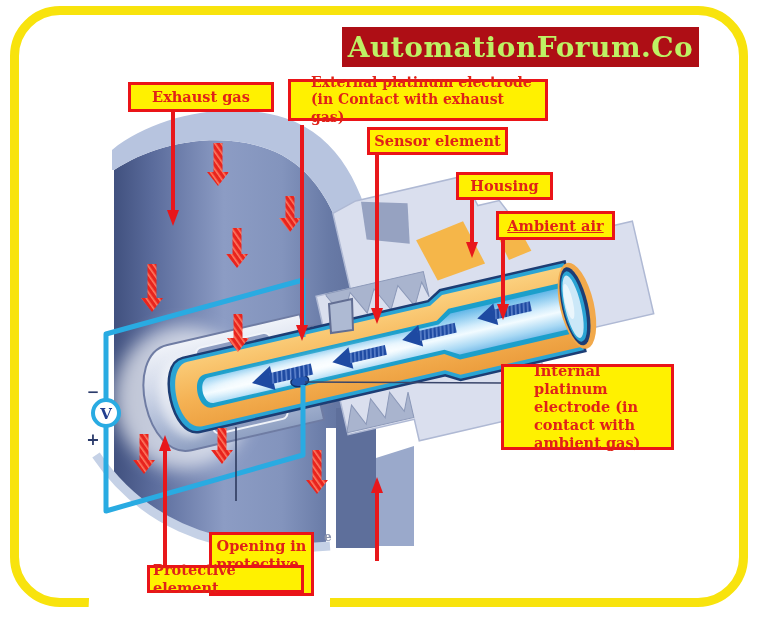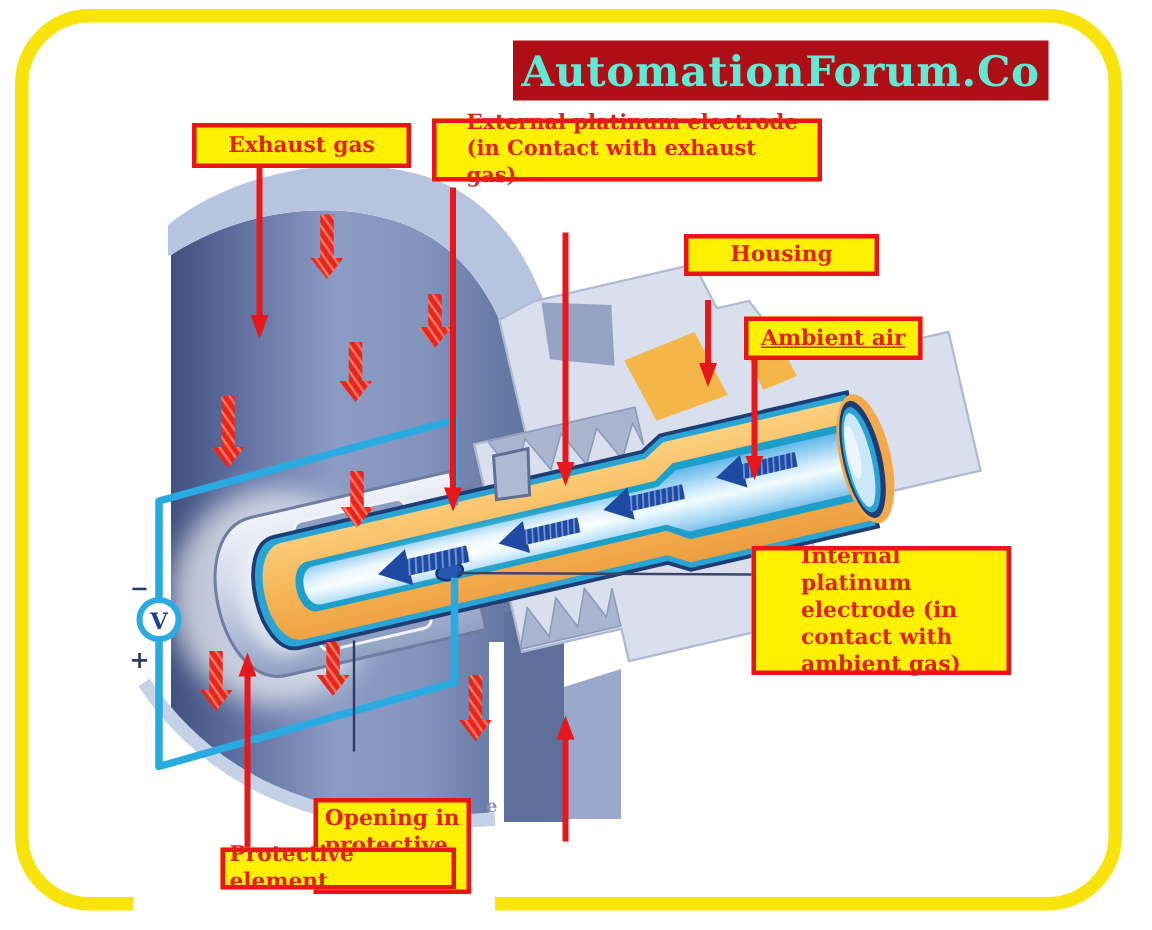--- a/index.html
+++ b/index.html
@@ -2,21 +2,21 @@
 <html><head>
 <meta charset="utf-8">
 <style>
   html,body{margin:0;padding:0;background:#fff;}
   .stage{position:relative;width:768px;height:620px;background:#ffffff;overflow:hidden;
          font-family:"DejaVu Serif", "Liberation Serif", serif;}
   .frame{position:absolute;left:10px;top:6px;width:738px;height:601px;border:9px solid #F8E30D;
          border-radius:50px;box-sizing:border-box;z-index:1;pointer-events:none;}
   .svgwrap{position:absolute;left:0;top:0;z-index:2;}
   .banner{position:absolute;left:342px;top:27px;width:357px;height:40px;background:#AE0E15;
-          color:#5eead4;display:flex;align-items:center;justify-content:center;z-index:3;
+          color:#bef264;display:flex;align-items:center;justify-content:center;z-index:3;
           font-weight:bold;font-size:28px;letter-spacing:.5px;}
   .lbl{position:absolute;display:flex;align-items:center;justify-content:center;
        background:#FFF100;border:3px solid #EA1418;color:#E02218;font-weight:bold;
        font-size:14.5px;line-height:1.24;white-space:pre-line;box-sizing:border-box;
        padding:1px 3px;z-index:3;}
   .lbl--ext{font-size:14px;padding-left:20px;}
 </style>
 </head>
 <body>
 
@@ -167,22 +167,23 @@
 
     <text x="324" y="541" font-size="12" font-weight="bold" fill="#8A93AD">e</text>
   </svg>
   </div>
 
   <div class="lbl" style="left:128px;top:82px;width:146px;height:30px;">Exhaust gas</div>
 
   <div class="lbl lbl--ext" style="left:288px;top:79px;width:260px;height:42px;">External platinum electrode
 (in Contact with exhaust gas)</div>
 
+  <div class="lbl" style="left:367px;top:127px;width:141px;height:28px;">Sensor element</div>
 
-  <div class="lbl" style="left:456px;top:156px;width:130px;height:28px;">Housing</div>
+  <div class="lbl" style="left:456px;top:172px;width:97px;height:28px;">Housing</div>
 
   <div class="lbl" style="left:496px;top:211px;width:119px;height:29px;text-decoration:underline;">Ambient air</div>
 
   <div class="lbl" style="left:501px;top:364px;width:173px;height:86px;padding-left:30px;">Internal platinum
 electrode (in
 contact with
 ambient gas)</div>
 
   <div class="lbl" style="left:209px;top:500px;width:105px;height:64px;margin-top:32px;">Opening in
 protective

